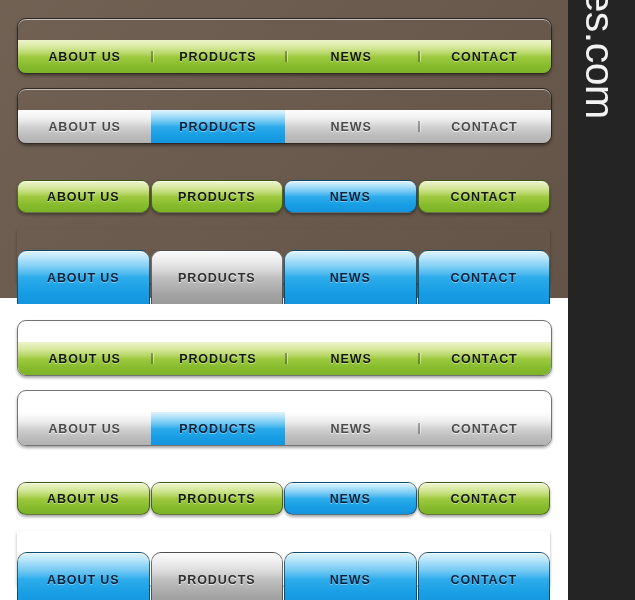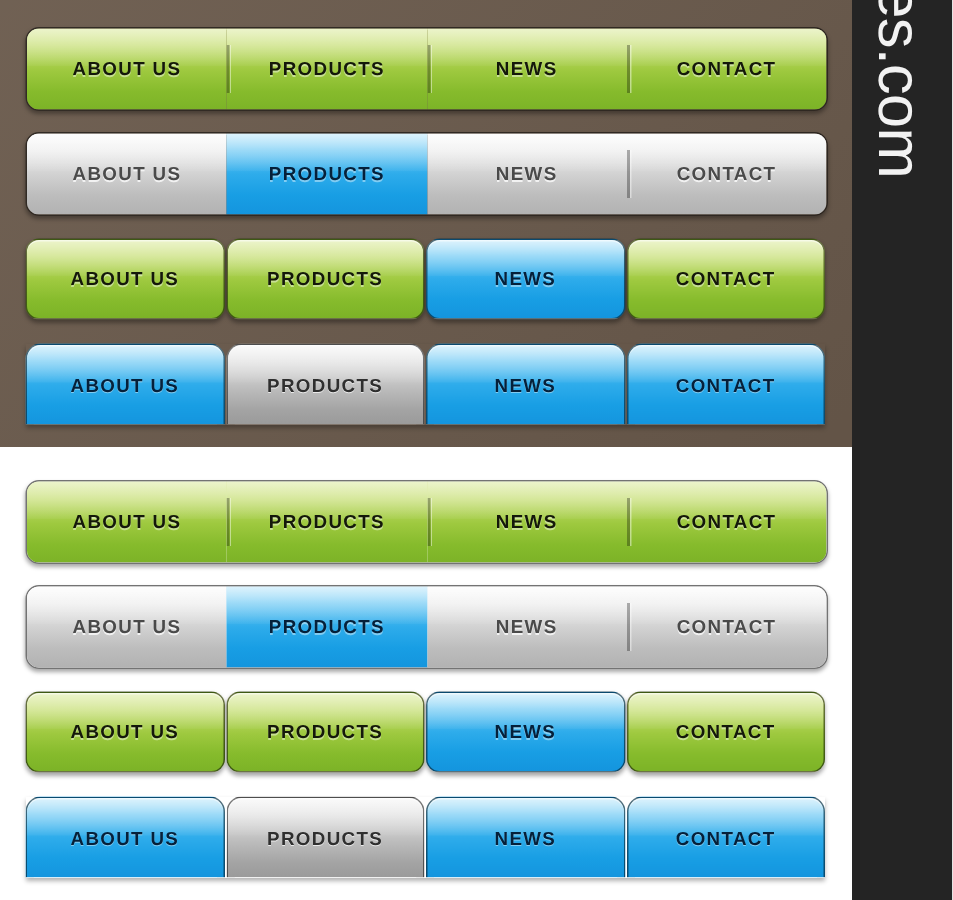--- a/index.html
+++ b/index.html
@@ -65,20 +65,21 @@
   }
 
   .seg{
     position:relative;
     flex:1 1 0;
     display:flex;
     align-items:center;
     justify-content:center;
     box-sizing:border-box;
     overflow:hidden;
+    margin-top:21px;
   }
   .seg .lbl{
     position:relative;
     z-index:4;
     font-size:12.5px;
     font-weight:bold;
     letter-spacing:0.9px;
     white-space:nowrap;
     font-family:"Liberation Sans", sans-serif;
   }

